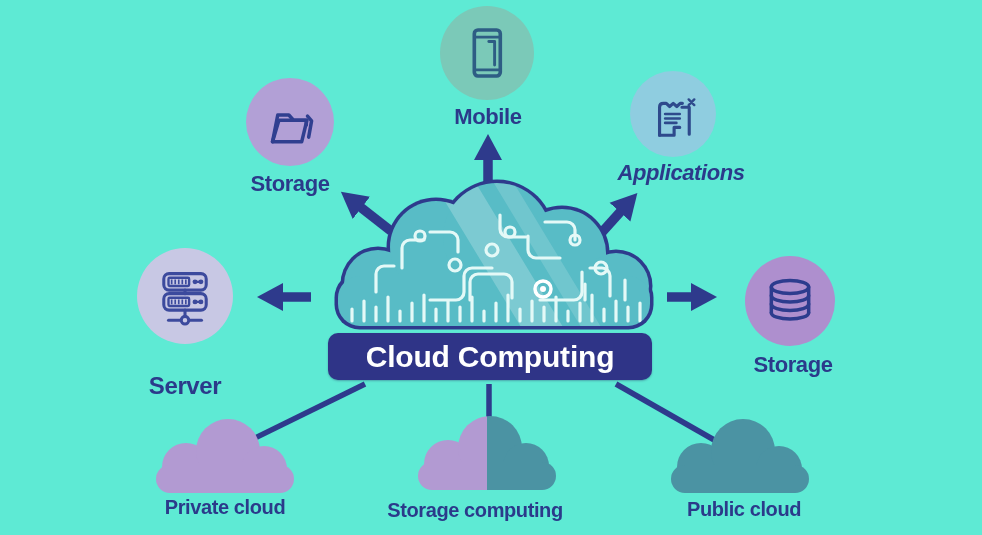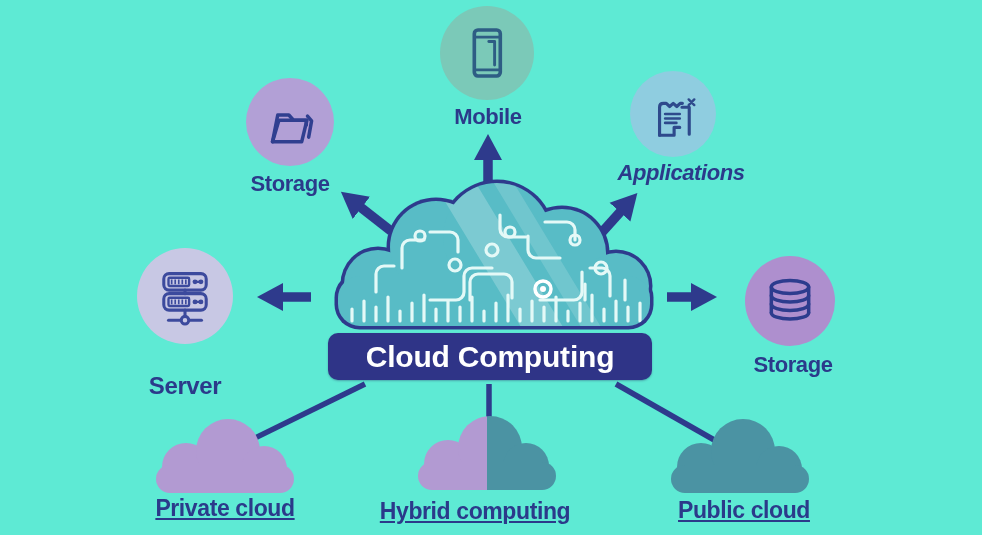--- a/index.html
+++ b/index.html
@@ -12,21 +12,21 @@
   .node-circle{
     position:absolute;border-radius:50%;
     display:flex;align-items:center;justify-content:center;
   }
   .lbl{
     position:absolute;transform:translateX(-50%);
     color:#2b3a8a;font-weight:bold;white-space:nowrap;
     letter-spacing:-0.4px;line-height:1;
   }
   .node-label{font-size:22px;}
-  .model-label{font-size:23px;text-decoration:underline;}
+  .model-label{font-size:20px;}
   .banner{
     position:absolute;left:328px;top:333px;width:324px;height:47px;
     background:#2f3487;border-radius:10px;
     display:flex;align-items:center;justify-content:center;
     color:#ffffff;font-weight:bold;font-size:30px;letter-spacing:-0.2px;
     box-shadow:0 1px 2px rgba(40,45,100,.35);
     z-index:3;
   }
   .node-circle svg{display:block;}
 </style>
@@ -220,16 +220,16 @@
         <path d="M8,23.6 A16,5.5 0 0 0 40,23.6"></path>
         <path d="M8,31 A16,5.5 0 0 0 40,31"></path>
       </g>
     </svg>
   </div>
   <div class="lbl node-label" style="left:793px;top:354px;">Storage</div>
 
   <div class="banner">Cloud Computing</div>
 
   <div class="lbl model-label" style="left:225px;top:497px;">Private cloud</div>
-  <div class="lbl model-label" style="left:475px;top:500px;">Hybrid computing</div>
+  <div class="lbl model-label" style="left:475px;top:500px;">Storage computing</div>
   <div class="lbl model-label" style="left:744px;top:499px;text-align:right;">Public cloud</div>
 
 </div>
 
 </body></html>

